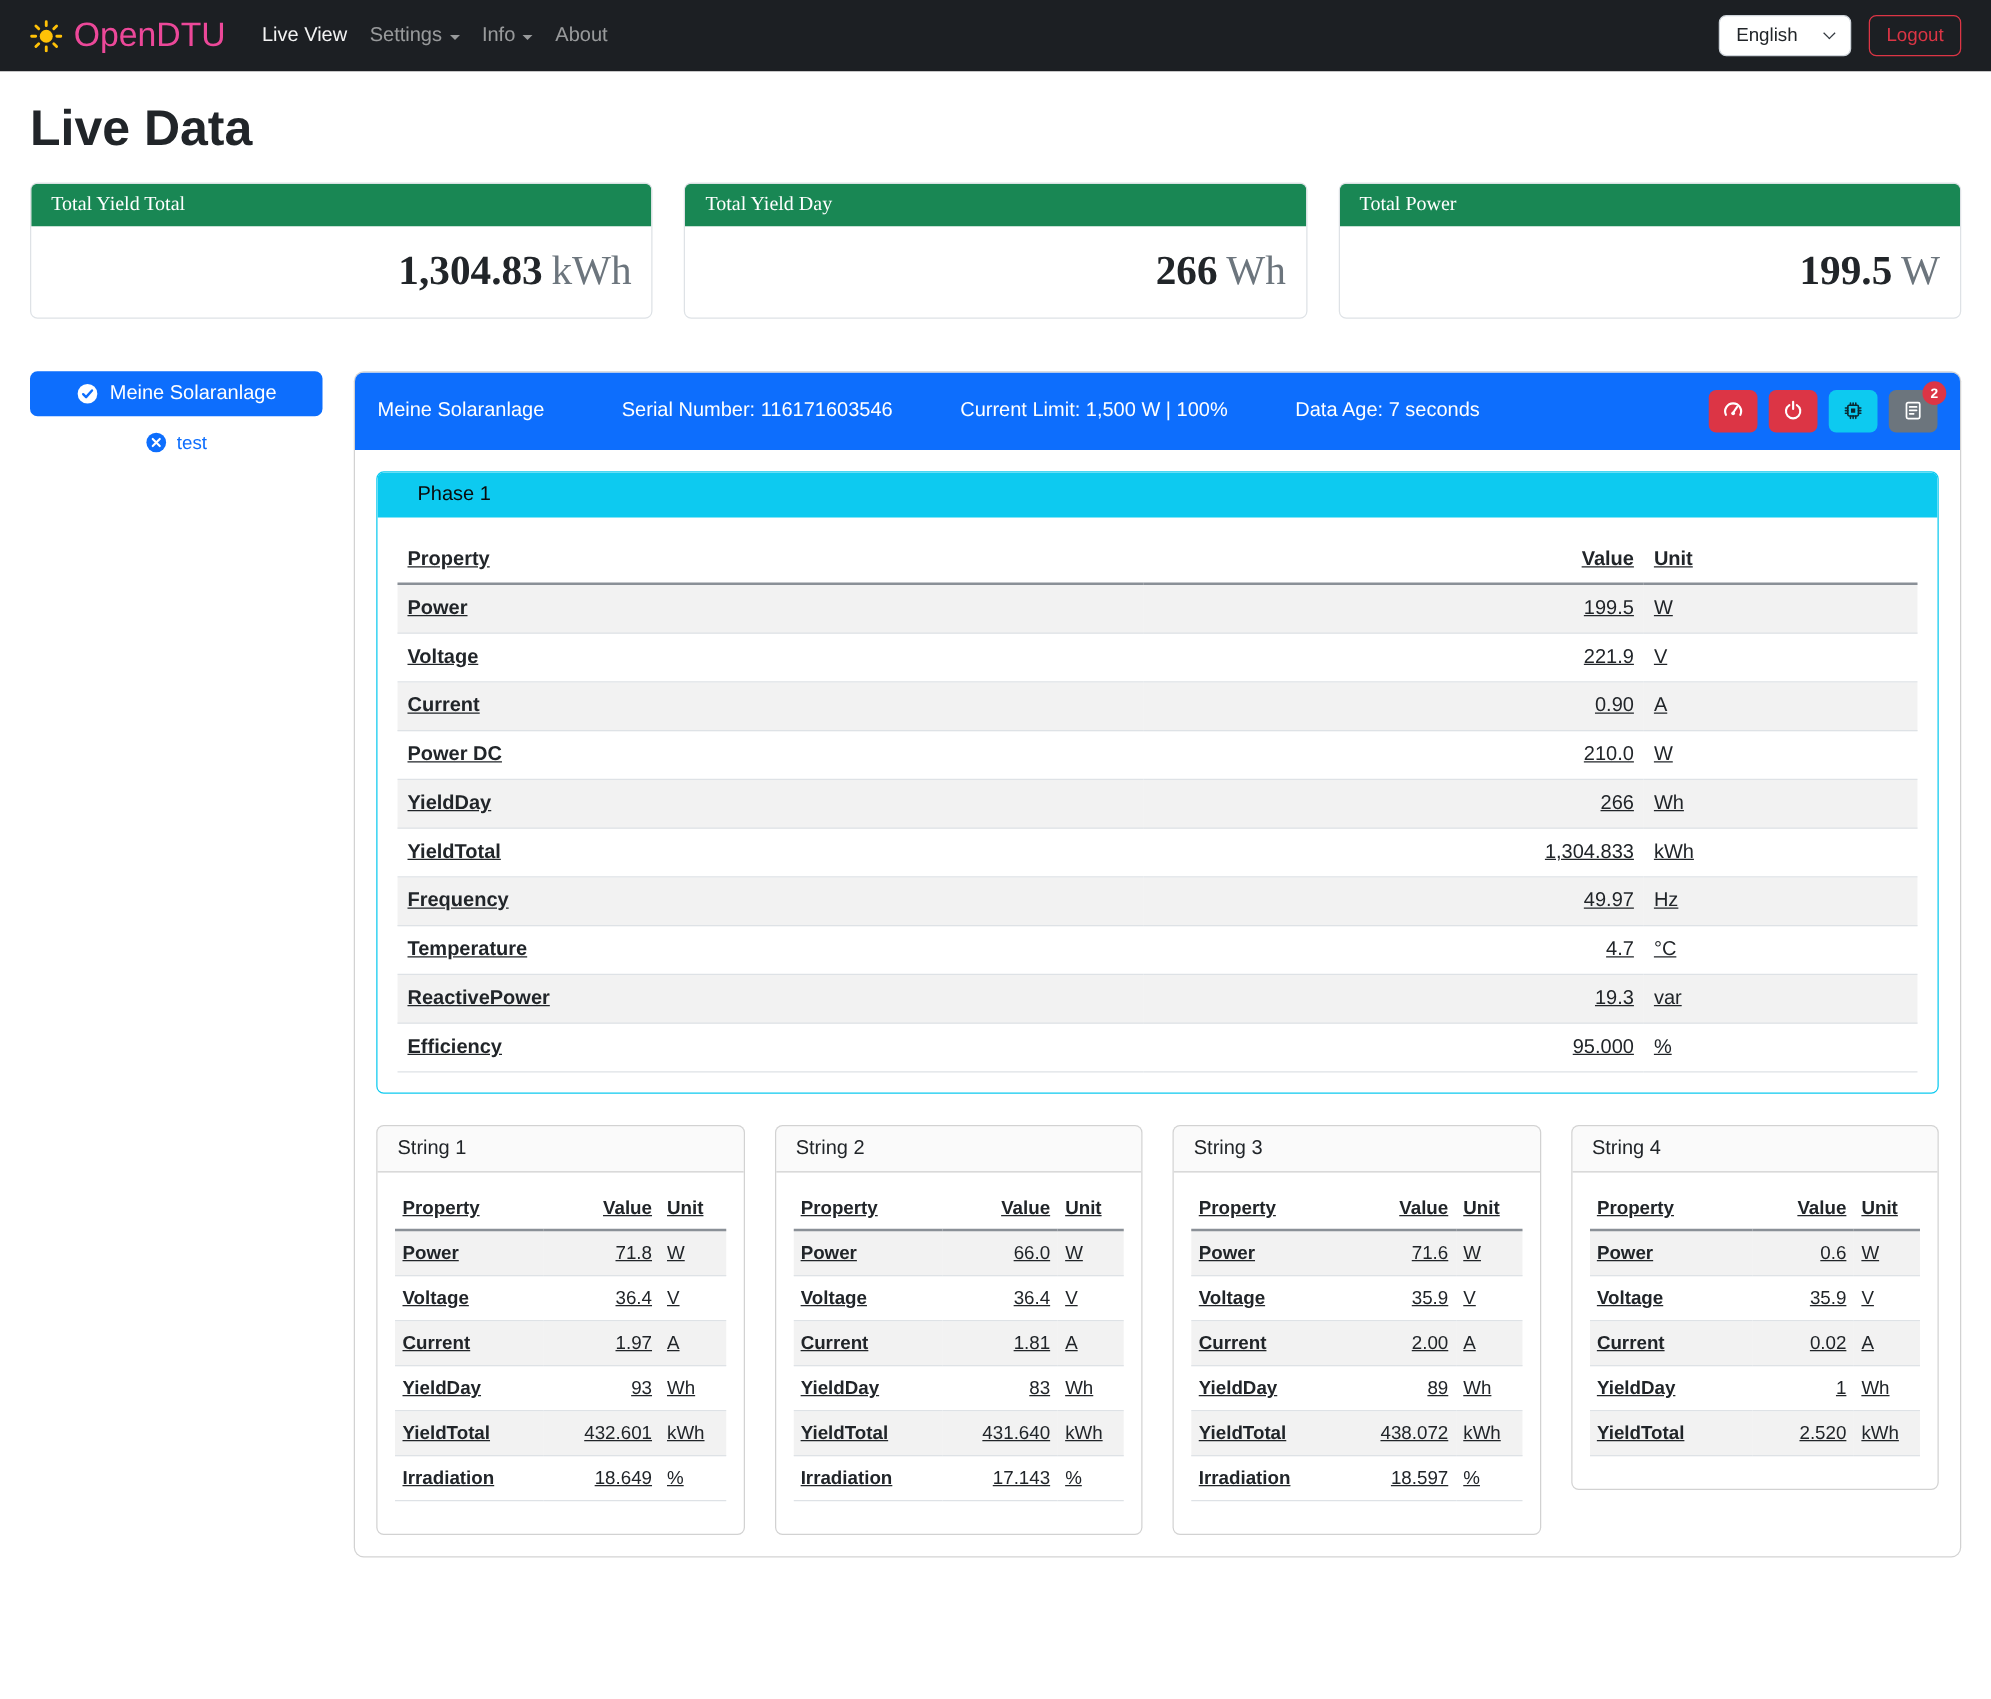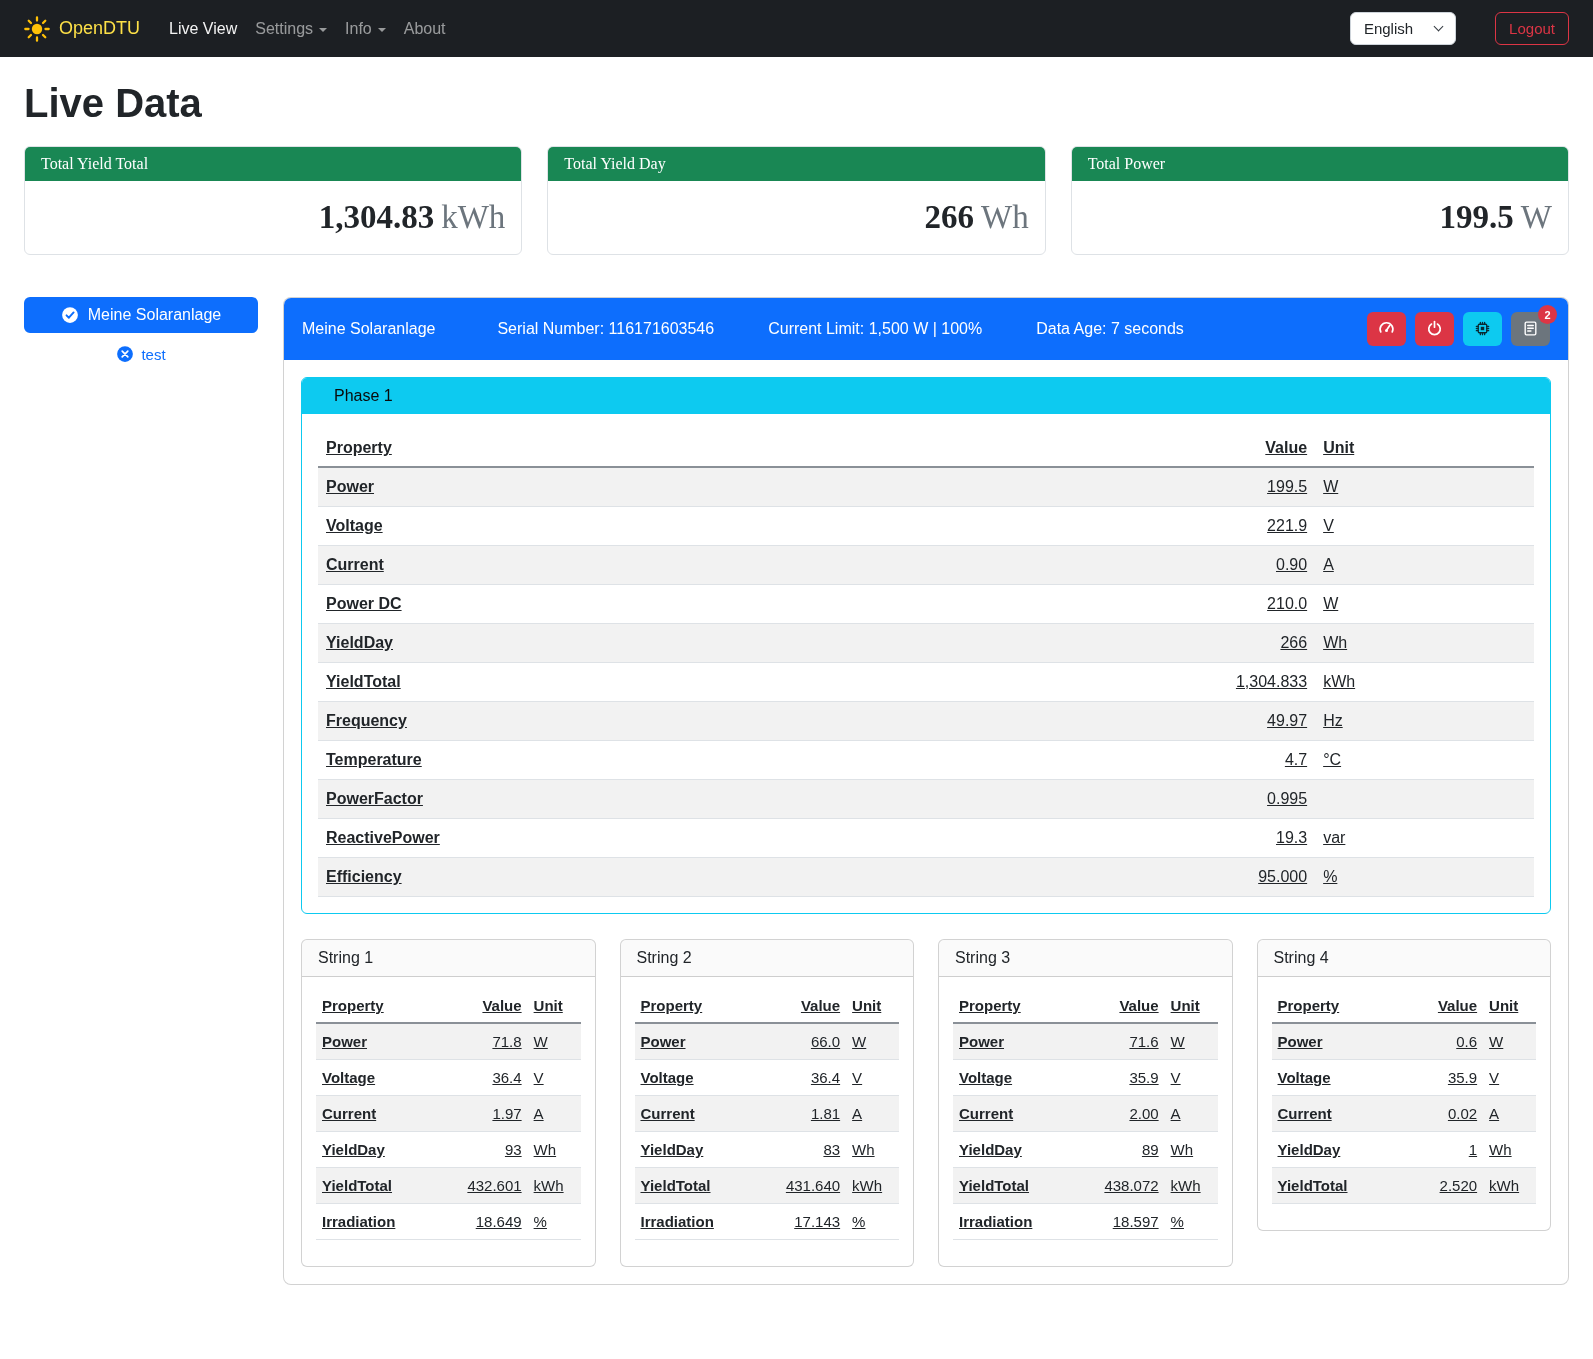--- a/index.html
+++ b/index.html
@@ -17,21 +17,21 @@
     background: #1c1f23;
     height: 57px;
     display: flex;
     align-items: center;
     justify-content: space-between;
     padding: 0 24px;
   }
   .navbar-left { display: flex; align-items: center; }
   .brand {
     display: flex; align-items: center; gap: 9px;
-    color: #fde047; font-size: 18px; font-weight: 500;
+    color: #ec4899; font-size: 27px; font-weight: 500;
     margin-right: 20px; cursor: pointer; text-decoration: none;
   }
   .nav-link {
     color: rgba(255,255,255,.55);
     font-size: 16px; padding: 8px 9px; cursor: pointer;
     display: inline-flex; align-items: center; gap: 6px;
     text-decoration: none;
   }
   .nav-link.active { color: rgba(255,255,255,.95); }
   .caret {
@@ -48,21 +48,20 @@
   .chevron-down {
     width: 7px; height: 7px;
     border-right: 1.8px solid #343a40; border-bottom: 1.8px solid #343a40;
     transform: rotate(45deg); margin-top: -4px;
   }
   .logout-btn {
     background: transparent; color: #dc3545;
     border: 1px solid #dc3545; border-radius: 6px;
     padding: 7px 13px; font-size: 15px; cursor: pointer;
     font-family: inherit;
-    margin-left: 25px;
   }
 
   
   .content { padding: 10px 24px 26px; }
   .page-title { font-size: 40px; font-weight: 600; margin: 14px 0 20px; }
 
   
   .summary-row { display: flex; gap: 25px; margin-bottom: 42px; font-family: Liberation Serif, serif; }
   .summary-card {
     flex: 1; border: 1px solid #dee2e6; border-radius: 6px;
@@ -340,25 +339,20 @@
                     <th class="cell-prop">Frequency</th>
                     <td class="cell-value">49.97</td>
                     <td class="cell-unit">Hz</td>
                   </tr>
                   <tr>
                     <th class="cell-prop">Temperature</th>
                     <td class="cell-value">4.7</td>
                     <td class="cell-unit">°C</td>
                   </tr>
                   <tr>
-                    <th class="cell-prop">PowerFactor</th>
-                    <td class="cell-value">0.995</td>
-                    <td class="cell-unit"></td>
-                  </tr>
-                  <tr>
                     <th class="cell-prop">ReactivePower</th>
                     <td class="cell-value">19.3</td>
                     <td class="cell-unit">var</td>
                   </tr>
                   <tr>
                     <th class="cell-prop">Efficiency</th>
                     <td class="cell-value">95.000</td>
                     <td class="cell-unit">%</td>
                   </tr>
                 </tbody>

